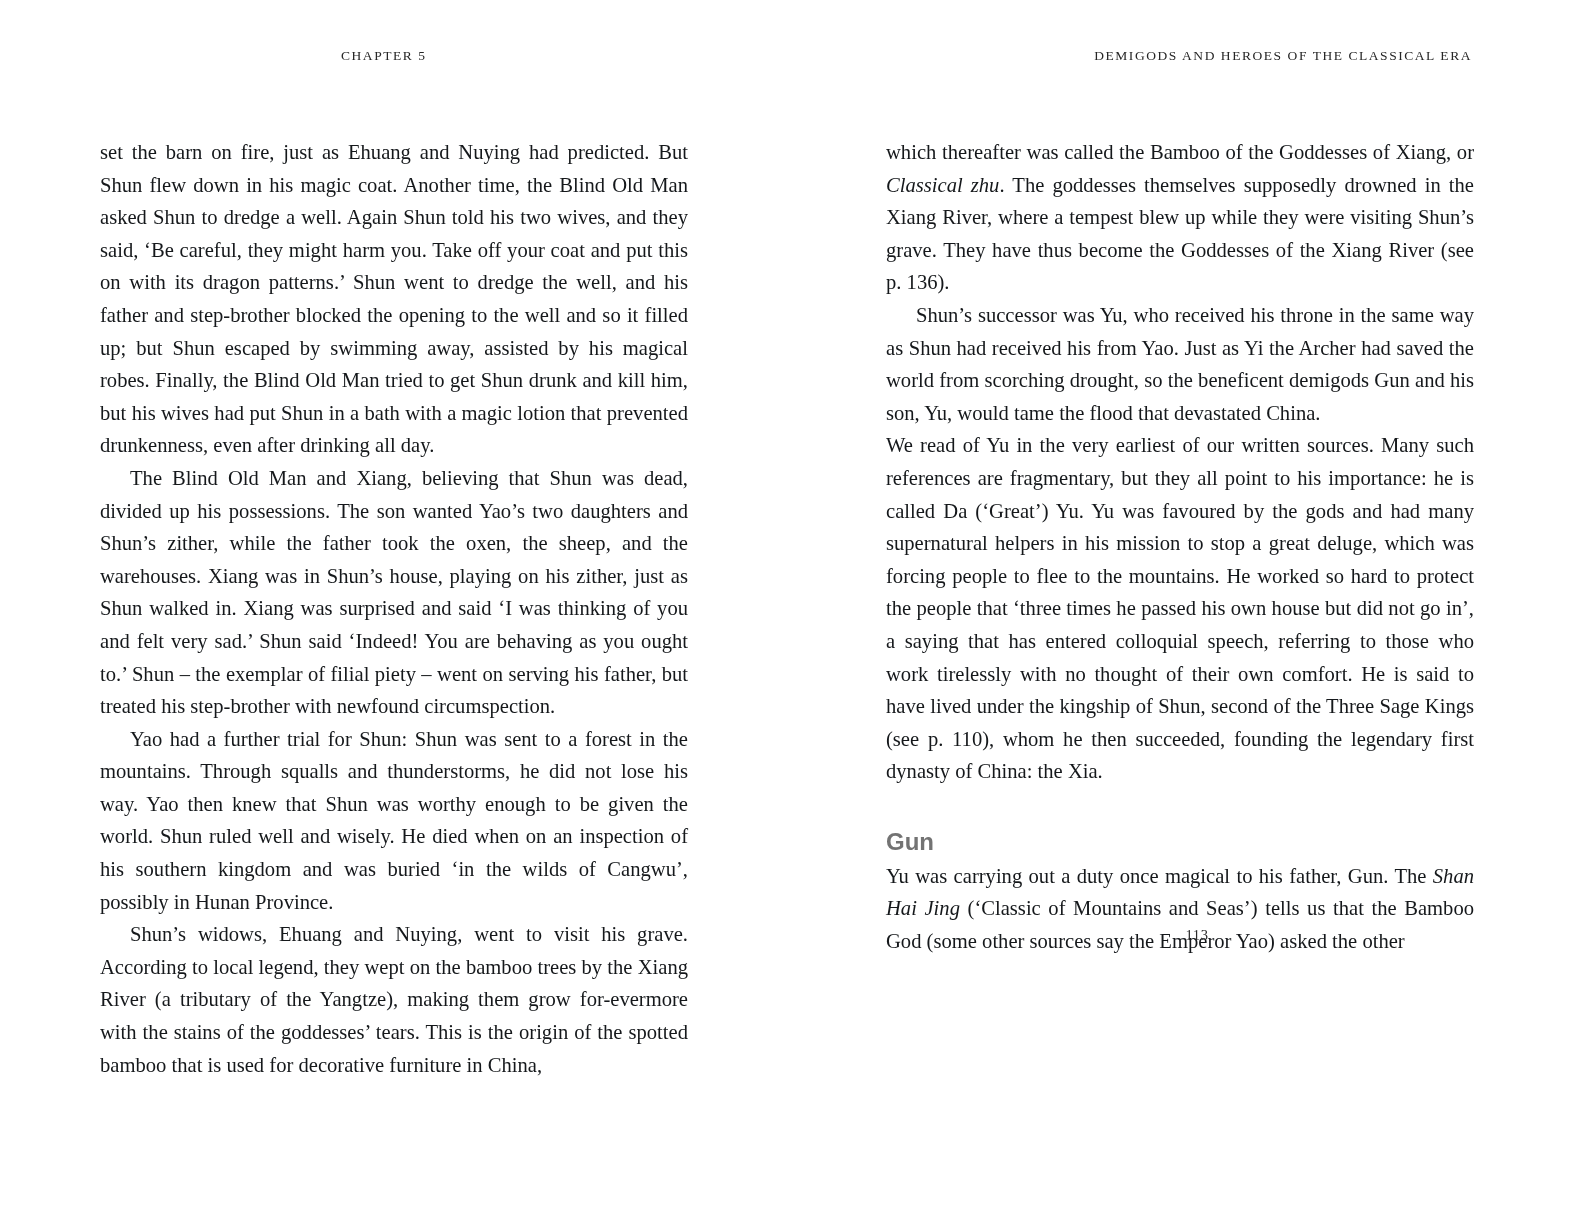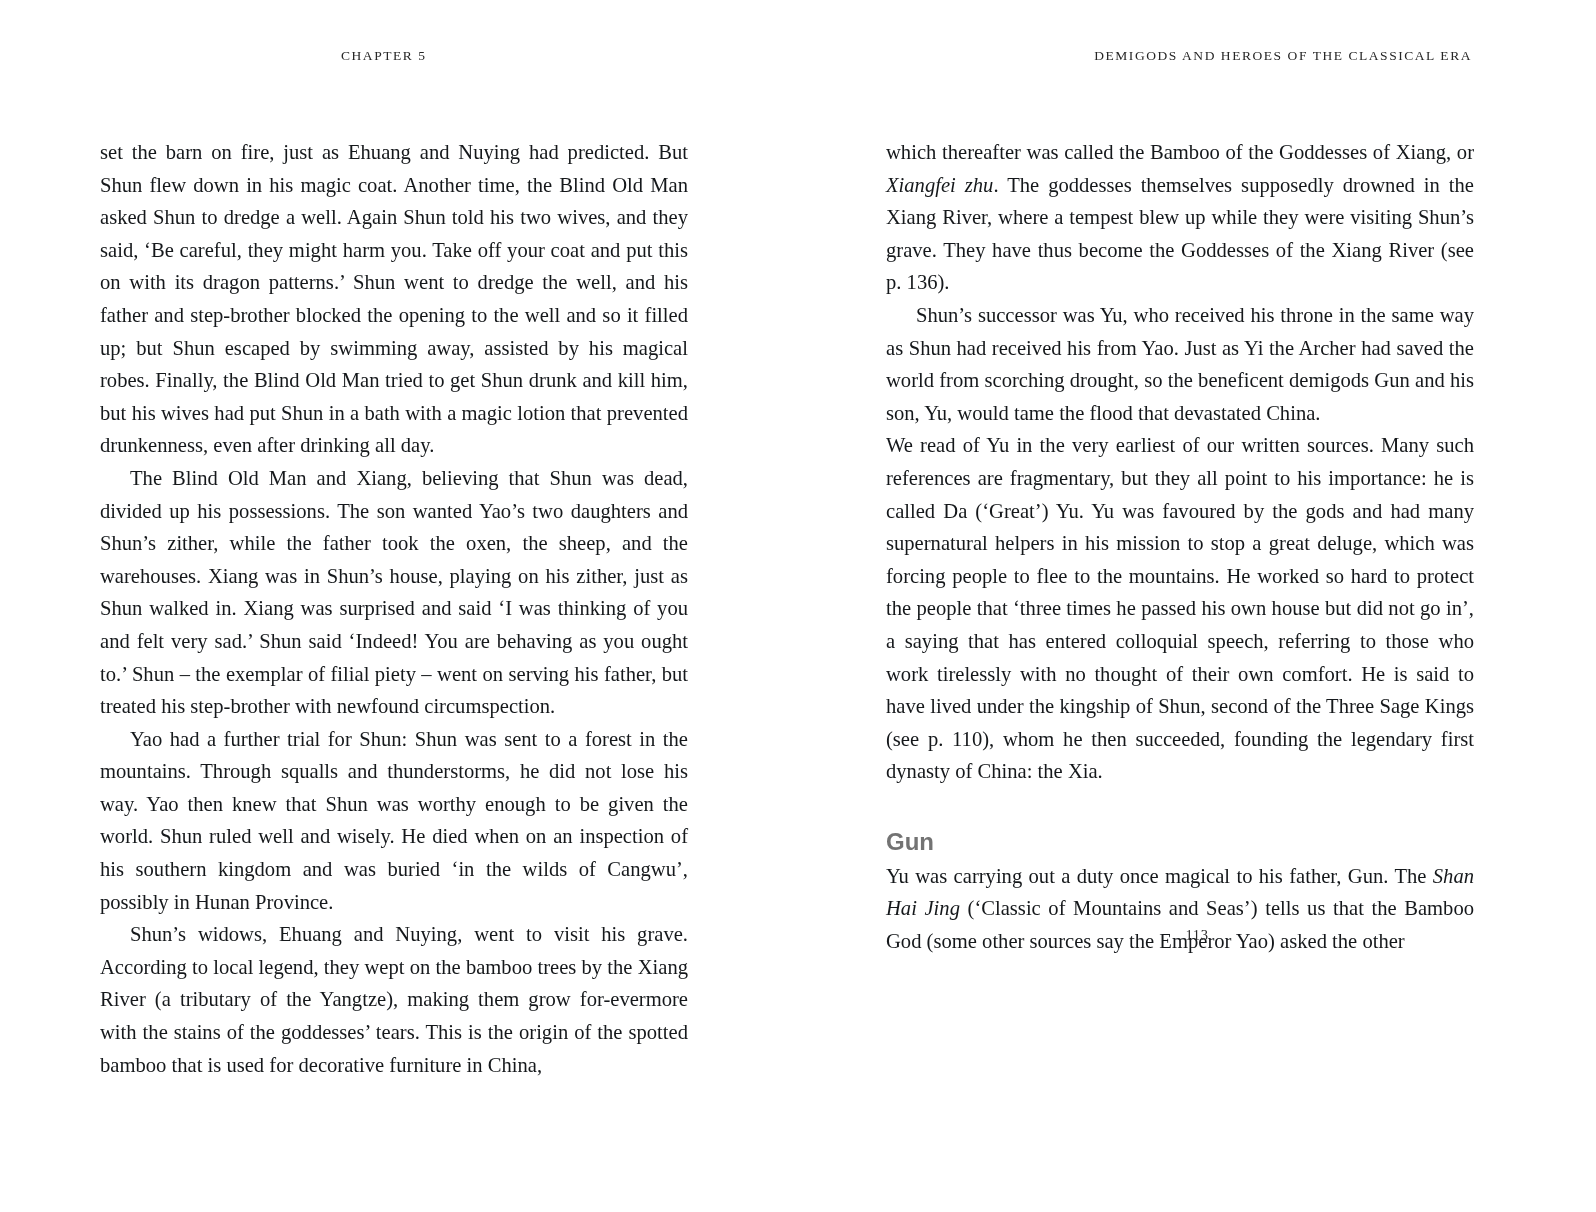--- a/index.html
+++ b/index.html
@@ -116,21 +116,21 @@
       <p class="para indent">Yao had a further trial for Shun: Shun was sent to a forest in the mountains. Through squalls and thunderstorms, he did not lose his way. Yao then knew that Shun was worthy enough to be given the world. Shun ruled well and wisely. He died when on an inspection of his southern kingdom and was buried ‘in the wilds of Cangwu’, possibly in Hunan Province.</p>
       <p class="para indent">Shun’s widows, Ehuang and Nuying, went to visit his grave. According to local legend, they wept on the bamboo trees by the Xiang River (a tributary of the Yangtze), making them grow for-evermore with the stains of the goddesses’ tears. This is the origin of the spotted bamboo that is used for decorative furniture in China,</p>
     </div>
 
   </div>
 
   <div class="page page-right">
     <div class="running-head running-head-right">Demigods and Heroes of the Classical Era</div>
 
     <div class="body-col">
-      <p class="para"><span>which thereafter was called the Bamboo of the Goddesses of Xiang, or </span><span class="italic">Xiangfei zhu</span><span>. The goddesses themselves supposedly drowned in the Xiang River, where a tempest blew up while they were visiting Shun’s grave. They have thus become the Goddesses of the Xiang River (see p. 136).</span></p>
+      <p class="para"><span>which thereafter was called the Bamboo of the Goddesses of Xiang, or </span><span class="italic">Classical zhu</span><span>. The goddesses themselves supposedly drowned in the Xiang River, where a tempest blew up while they were visiting Shun’s grave. They have thus become the Goddesses of the Xiang River (see p. 136).</span></p>
 
       <p class="para indent">Shun’s successor was Yu, who received his throne in the same way as Shun had received his from Yao. Just as Yi the Archer had saved the world from scorching drought, so the beneficent demigods Gun and his son, Yu, would tame the flood that devastated China.</p>
 
 
       <p class="para">We read of Yu in the very earliest of our written sources. Many such references are fragmentary, but they all point to his importance: he is called Da (‘Great’) Yu. Yu was favoured by the gods and had many supernatural helpers in his mission to stop a great deluge, which was forcing people to flee to the mountains. He worked so hard to protect the people that ‘three times he passed his own house but did not go in’, a saying that has entered colloquial speech, referring to those who work tirelessly with no thought of their own comfort. He is said to have lived under the kingship of Shun, second of the Three Sage Kings (see p. 110), whom he then succeeded, founding the legendary first dynasty of China: the Xia.</p>
 
       <h3 class="sub-head">Gun</h3>
 
       <p class="para"><span>Yu was carrying out a duty once magical to his father, Gun. The </span><span class="italic">Shan Hai Jing</span><span> (‘Classic of Mountains and Seas’) tells us that the Bamboo God (some other sources say the Emperor Yao) asked the other</span></p>
     </div>

